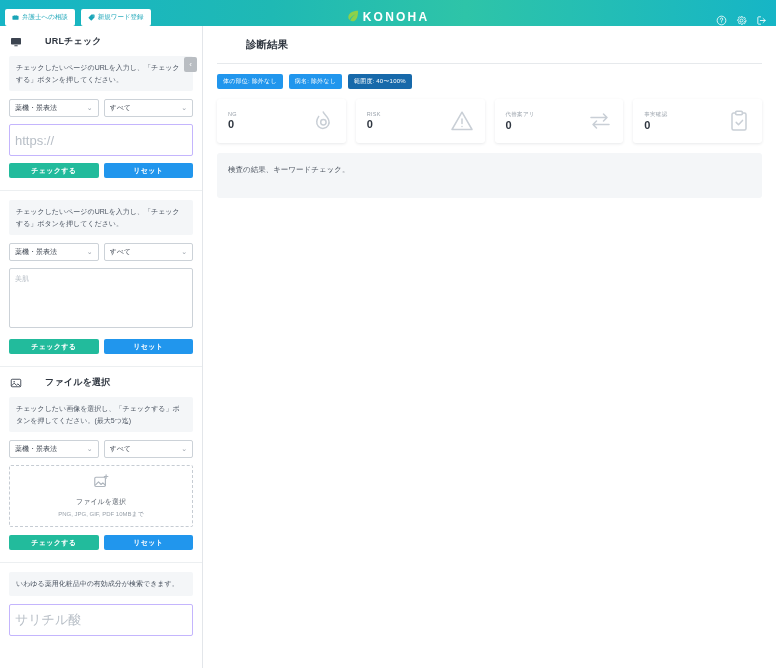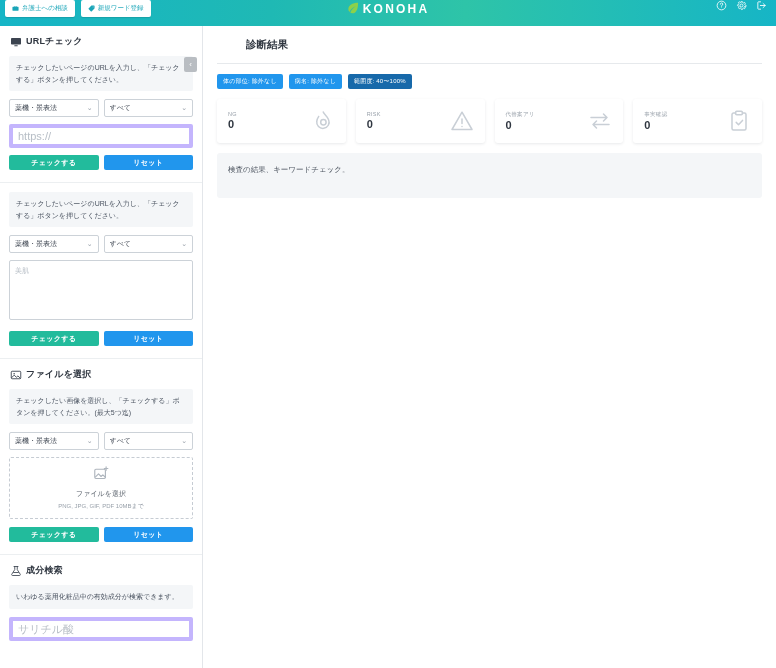--- a/index.html
+++ b/index.html
@@ -9,21 +9,21 @@
     font-family: "Liberation Sans", "DejaVu Sans", sans-serif;
     background: #ffffff;
     overflow: hidden;
   }
   .app { width: 776px; height: 668px; display: flex; flex-direction: column; background:#fff; }
 
   
   .header {
     height: 26px; flex: 0 0 26px;
     background: linear-gradient(90deg, #16b5c6 0%, #1fb9b4 35%, #2ec4a8 60%, #16b5c6 100%);
-    display: flex; align-items: flex-start; position: relative;
+    display: flex; align-items: flex-end; position: relative;
   }
   .hdr-btns { display: flex; gap: 6px; padding-left: 5px; }
   .hdr-btn {
     height: 17px; display: flex; align-items: center; gap: 3px;
     background: #ffffff; color: #1aa5b8;
     border-radius: 2px; padding: 0 7px;
     font-size: 6.5px; white-space: nowrap; cursor: pointer;
     box-shadow: 0 1px 1px rgba(0,0,0,.12);
   }
   .hdr-btn .ic { display:flex; align-items:center; }
@@ -51,41 +51,41 @@
   .sidebar::-webkit-scrollbar { width: 0px; }
   .collapse-btn {
     position: absolute; top: 31px; right: 5px;
     width: 13px; height: 15px; background: #b9bdc2; color: #fff;
     border-radius: 2px; display: flex; align-items: center; justify-content: center;
     font-size: 8px; cursor: pointer; z-index: 5;
   }
   .panel { padding: 9px 9px 4px 9px; }
   .panel + .panel { border-top: 1px solid #eceff1; }
   .panel-head {
-    display: flex; align-items: center; gap: 4px; margin-bottom: 8px;
+    display: flex; align-items: center; gap: 23px; margin-bottom: 8px;
   }
   .panel-head .pic { width:13px; height:13px; display:flex; align-items:center; justify-content:center; color:#3c4450; }
   .panel-title { font-size: 9px; font-weight: 700; color: #2f3640; letter-spacing: .2px; }
   .panel-desc {
     background: #f4f6f8; color: #4a5360;
     font-size: 7px; line-height: 1.65; padding: 6px 7px;
     border-radius: 2px; margin-bottom: 8px;
   }
   .select-row { display: flex; gap: 5px; margin-bottom: 7px; }
   .sel {
     flex: 1; height: 18px; border: 1px solid #ccd2d8; border-radius: 2px;
     background: #fff; font-size: 7px; color: #39414d;
     display: flex; align-items: center; justify-content: space-between;
     padding: 0 5px; cursor: pointer; min-width: 0;
   }
   .sel span.v { overflow: hidden; text-overflow: ellipsis; white-space: nowrap; }
   .sel .caret { color: #98a0aa; font-size: 7px; margin-left: 3px; }
   .txt-input {
-    width: 100%; height: 24px; border: 4px solid #c4b5fd; border-radius: 2px;
-    font-size: 11px; color: #39414d; padding: 0 5px; margin-bottom: 7px;
+    width: 100%; height: 32px; border: 1px solid #c4b5fd; border-radius: 2px;
+    font-size: 13px; color: #39414d; padding: 0 5px; margin-bottom: 7px;
     background:#fff; font-family: inherit;
   }
   .txt-input::placeholder { color: #b7bec6; }
   .txt-area {
     width: 100%; height: 60px; border: 1px solid #ccd2d8; border-radius: 2px;
     font-size: 7px; color: #39414d; padding: 5px; margin-bottom: 7px;
     resize: none; background:#fff; font-family: inherit;
   }
   .txt-area::placeholder { color: #b7bec6; }
   .btn-row { display: flex; gap: 5px; margin-bottom: 8px; }
@@ -273,29 +273,20 @@
           <span class="dz-label">ファイルを選択</span>
           <span class="dz-sub">PNG, JPG, GIF, PDF 10MBまで</span>
         </div>
         <div class="btn-row">
           <button class="btn btn-check">チェックする</button>
           <button class="btn btn-reset">リセット</button>
         </div>
       </div>
 
       <div class="panel">
-        <div class="panel-head">
-          <span class="pic">
-            <svg width="12" height="12" viewBox="0 0 24 24" fill="none" stroke="#3c4450" stroke-width="1.7" stroke-linecap="round" stroke-linejoin="round">
-              <path d="M9.5 3v6.2L3.6 18.4A1.6 1.6 0 0 0 5 21h14a1.6 1.6 0 0 0 1.4-2.6L14.5 9.2V3"></path>
-              <path d="M8 3h8M7.2 15h9.6"></path>
-            </svg>
-          </span>
-          <span class="panel-title">成分検索</span>
-        </div>
         <div class="panel-desc">いわゆる薬用化粧品中の有効成分が検索できます。</div>
         <input class="txt-input" type="text" placeholder="サリチル酸" style="">
         
       </div>
     </div>
 
     <div class="main">
       <div class="main-title">診断結果</div>
       <div class="divider"></div>
 

